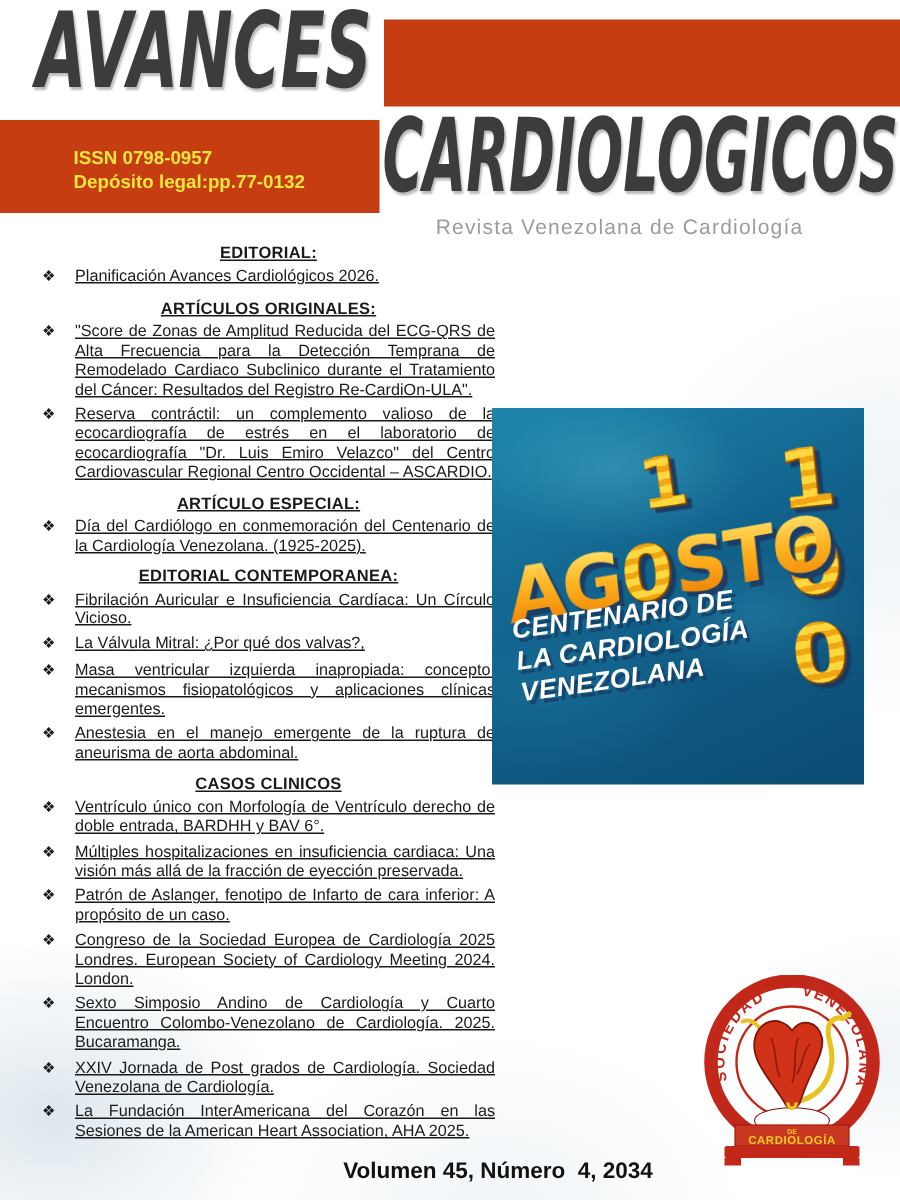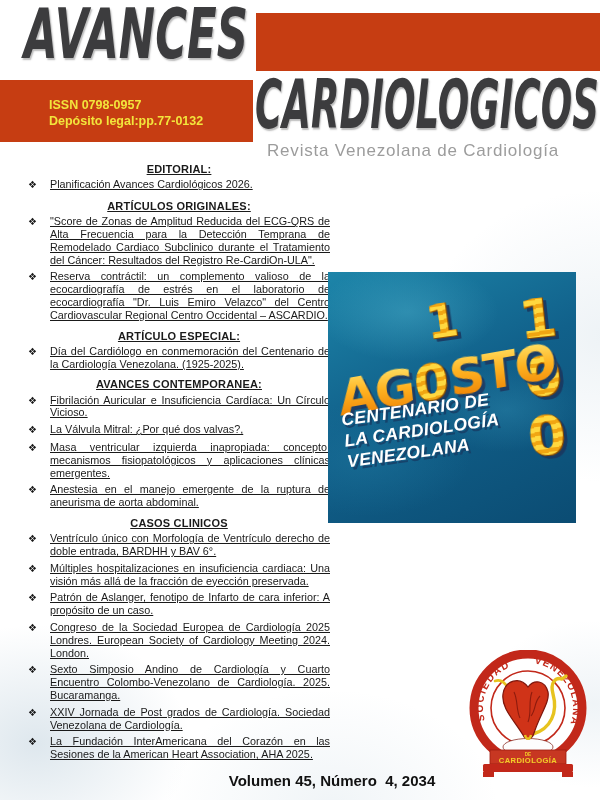--- a/index.html
+++ b/index.html
@@ -18,21 +18,21 @@
     font-weight:bold;font-style:italic;font-size:70px;line-height:1.1;color:#3c3c3e;
     transform:scaleX(.62);transform-origin:left top;letter-spacing:0px;
     text-shadow:2px 2px 2px rgba(60,60,60,.35);}
   .title-cardio{position:absolute;left:255px;top:68px;font-family:"DejaVu Sans",sans-serif;
     font-weight:bold;font-style:italic;font-size:68px;line-height:1.1;color:#3c3c3e;
     transform:scaleX(.545);transform-origin:left top;
     text-shadow:2px 2px 2px rgba(60,60,60,.35);}
   .issn-block{position:absolute;left:14px;top:97px;color:#f2e53c;font-weight:bold;
     font-size:12.5px;line-height:16px;margin-left:35px;}
   .subtitle{position:absolute;left:238px;top:144px;width:350px;text-align:center;
-    color:#9c9c9c;font-size:17px;line-height:14.5px;letter-spacing:.8px;}
+    color:#9c9c9c;font-size:14px;line-height:14.5px;letter-spacing:.8px;}
   
   .toc{position:absolute;left:28px;top:163px;width:302px;color:#1a1a1a;
     font-size:10.8px;line-height:12.8px;}
   .toc h2{font-size:11px;line-height:13.2px;margin:8px 0 2px 0;font-weight:bold;
     text-decoration:underline;letter-spacing:.2px;text-align:center;}
   .toc h2:first-child{margin-top:0;}
   .item{display:flex;margin:0 0 4px 0;}
   .bullet{width:22px;flex:none;font-size:10px;padding-top:1px;}
   .itxt{flex:1;text-align:justify;text-decoration:underline;}
   
@@ -102,21 +102,21 @@
       <span class="bullet">❖</span>
       <span class="itxt">Reserva contráctil: un complemento valioso de la ecocardiografía de estrés en el laboratorio de ecocardiografía "Dr. Luis Emiro Velazco" del Centro Cardiovascular Regional Centro Occidental – ASCARDIO.</span>
     </div>
 
     <h2>ARTÍCULO ESPECIAL:</h2>
     <div class="item">
       <span class="bullet">❖</span>
       <span class="itxt">Día del Cardiólogo en conmemoración del Centenario de la Cardiología Venezolana.   (1925-2025).</span>
     </div>
 
-    <h2>AVANCES CONTEMPORANEA:</h2>
+    <h2>EDITORIAL CONTEMPORANEA:</h2>
     <div class="item">
       <span class="bullet">❖</span>
       <span class="itxt">Fibrilación Auricular e Insuficiencia Cardíaca: Un Círculo Vicioso.</span>
     </div>
     <div class="item">
       <span class="bullet">❖</span>
       <span class="itxt">La Válvula Mitral: ¿Por qué dos valvas?,</span>
     </div>
     <div class="item">
       <span class="bullet">❖</span>

